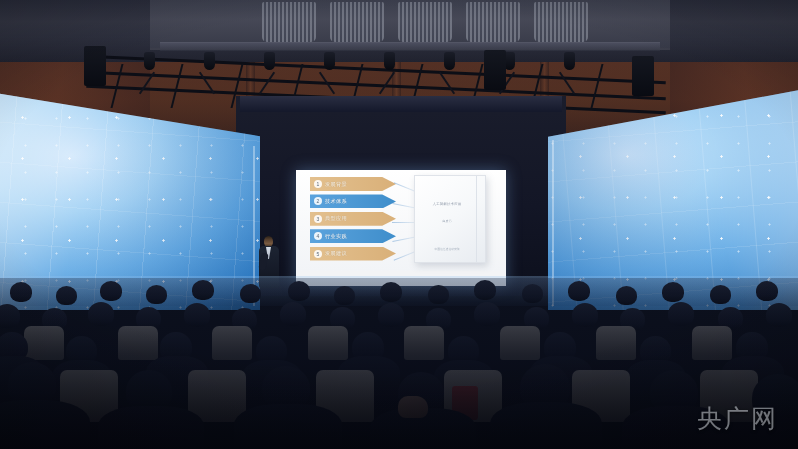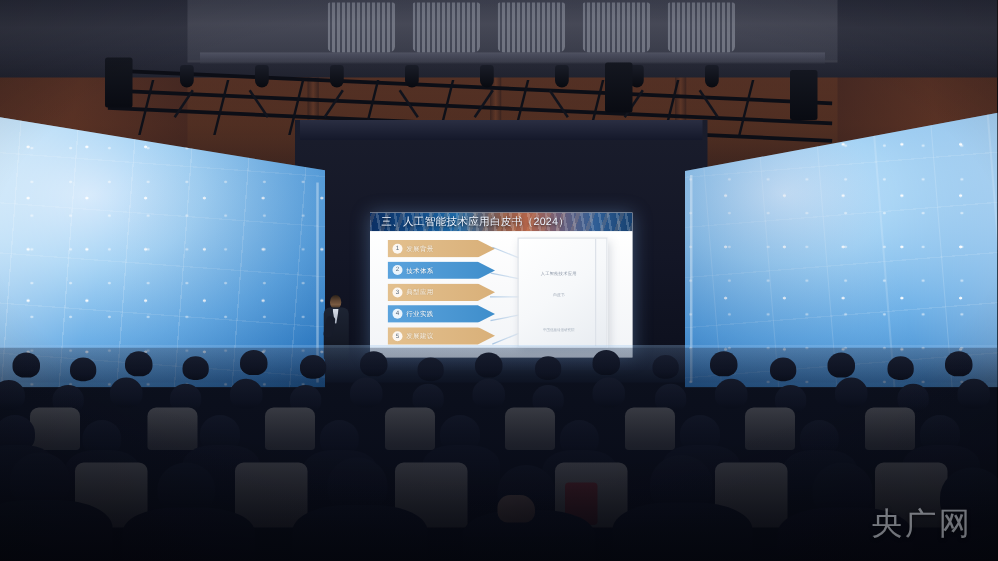--- a/index.html
+++ b/index.html
@@ -391,23 +391,20 @@
 
   <div class="led right">
     <div class="led-grid"></div>
     <div class="led-dots"></div>
     <div class="led-sheen"></div>
   </div>
   <div class="led-edge" style="left:552px; top:140px; height:166px;"></div>
 
   <div class="slide">
 
-    <div class="slide-header">
-      <div class="slide-title">三、人工智能技术应用白皮书（2024）</div>
-    </div>
 
     <div class="slide-body">
 
       <div class="arrow-list">
         <div class="arrow-item tan">
           <span class="arrow-num">1</span>
           <span class="arrow-txt">发展背景</span>
         </div>
         <div class="arrow-item blue">
           <span class="arrow-num">2</span>

